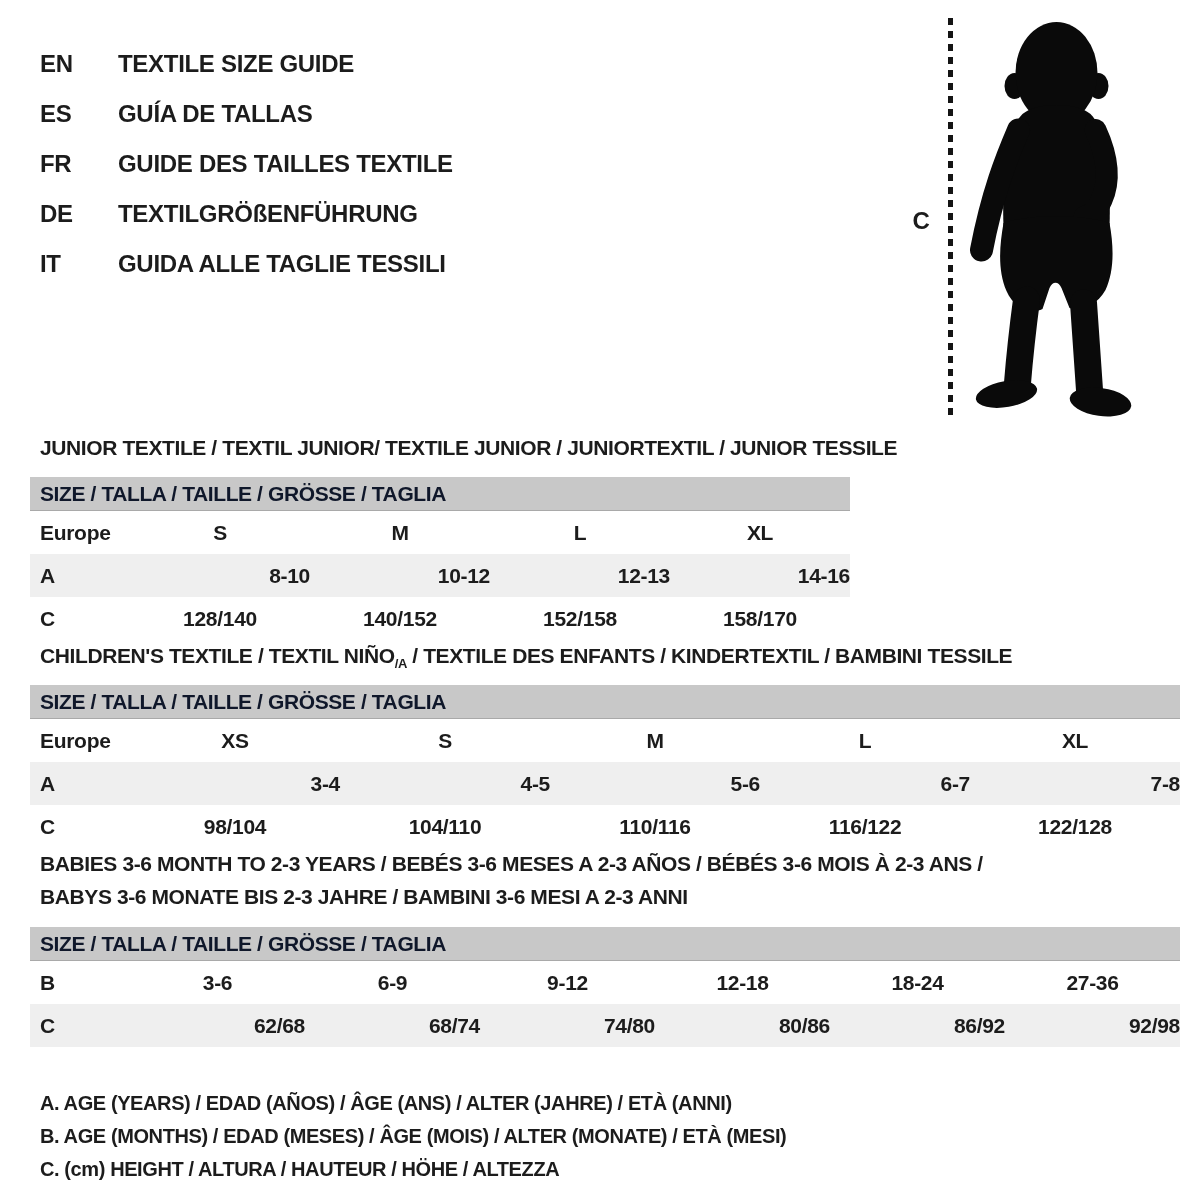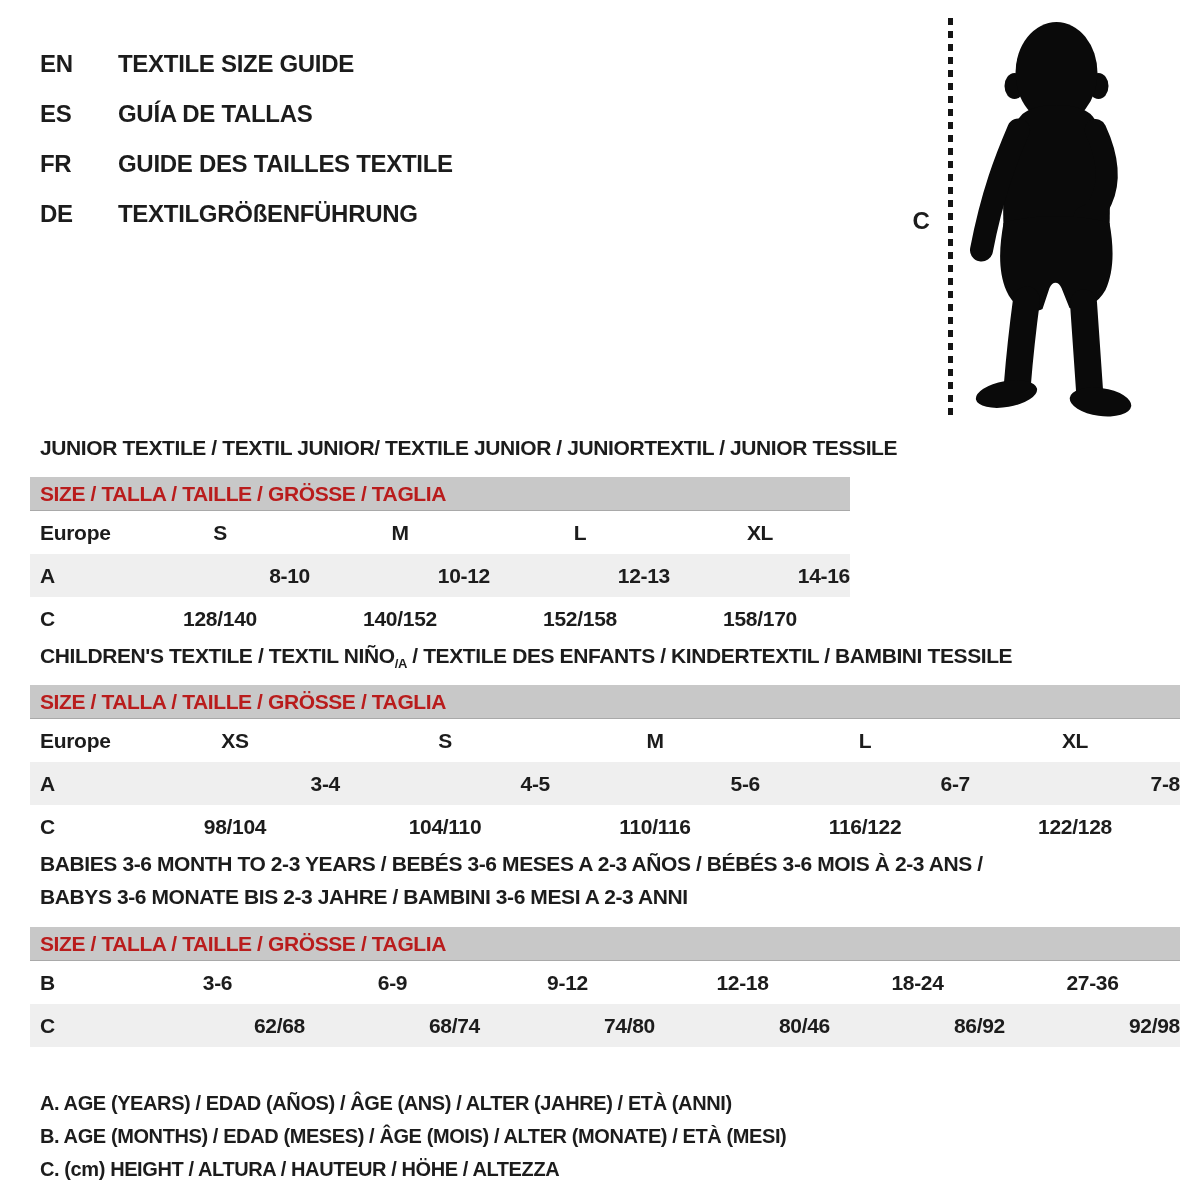--- a/index.html
+++ b/index.html
@@ -28,21 +28,21 @@
   .height-label { left:903px; top:207px; width:36px; text-align:center; font-size:24px; }
   .silhouette { left:963px; top:18px; width:178px; height:400px; }
 
   
   .section-heading { font-size:21px; white-space:nowrap; letter-spacing:-0.4px; }
   .sub { font-size:13px; vertical-align:-5px; }
 
   
   .size-table { border-collapse:collapse; table-layout:fixed; }
   .size-table caption {
-    background:#c8c8c8; color:#b91c1c; text-align:left;
+    background:#c8c8c8; color:#0f172a; text-align:left;
     font-size:21px; font-weight:bold; height:34px; line-height:34px;
     padding-left:10px; white-space:nowrap; letter-spacing:-0.4px;
     border-bottom:1px solid #a9a9a9;
   }
   .size-table td {
     height:43px; font-size:21px; font-weight:bold; text-align:center;
     vertical-align:middle; white-space:nowrap;
   }
   .size-table td.rowlabel { text-align:left; padding-left:10px; width:100px; }
   tr.row-alt td { background:#efefef;text-align:right; }
@@ -62,20 +62,24 @@
     <span class="lang-code">ES</span>
     <span class="lang-title">GUÍA DE TALLAS</span>
   </div>
   <div class="lang-row">
     <span class="lang-code">FR</span>
     <span class="lang-title">GUIDE DES TAILLES TEXTILE</span>
   </div>
   <div class="lang-row">
     <span class="lang-code">DE</span>
     <span class="lang-title">TEXTILGRÖßENFÜHRUNG</span>
+  </div>
+  <div class="lang-row">
+    <span class="lang-code">IT</span>
+    <span class="lang-title">GUIDA ALLE TAGLIE TESSILI</span>
   </div>
 </div>
 
 <div class="abs height-line"></div>
 <div class="abs height-label">C</div>
 <svg class="abs silhouette" viewBox="0 0 175 400" aria-hidden="true">
   <g fill="#0a0a0a">
     <ellipse cx="50" cy="68" rx="10" ry="13"></ellipse>
     <ellipse cx="134" cy="68" rx="10" ry="13"></ellipse>
     <ellipse cx="92" cy="55" rx="41" ry="51"></ellipse>
@@ -190,21 +194,21 @@
       <td>9-12</td>
       <td>12-18</td>
       <td>18-24</td>
       <td>27-36</td>
     </tr>
     <tr class="row-alt">
       <td class="rowlabel">C</td>
       <td>62/68</td>
       <td>68/74</td>
       <td>74/80</td>
-      <td>80/46</td>
+      <td>80/86</td>
       <td>86/92</td>
       <td>92/98</td>
     </tr>
   </tbody>
 </table>
 
 <div class="abs" style="left:40px; top:1087px;">
   <div class="legend-line">A. AGE (YEARS) / EDAD (AÑOS) / ÂGE (ANS) / ALTER (JAHRE) / ETÀ (ANNI)</div>
   <div class="legend-line">B. AGE (MONTHS) / EDAD (MESES) / ÂGE (MOIS) / ALTER (MONATE) / ETÀ (MESI)</div>
   <div class="legend-line">C. (cm) HEIGHT / ALTURA / HAUTEUR / HÖHE / ALTEZZA</div>

